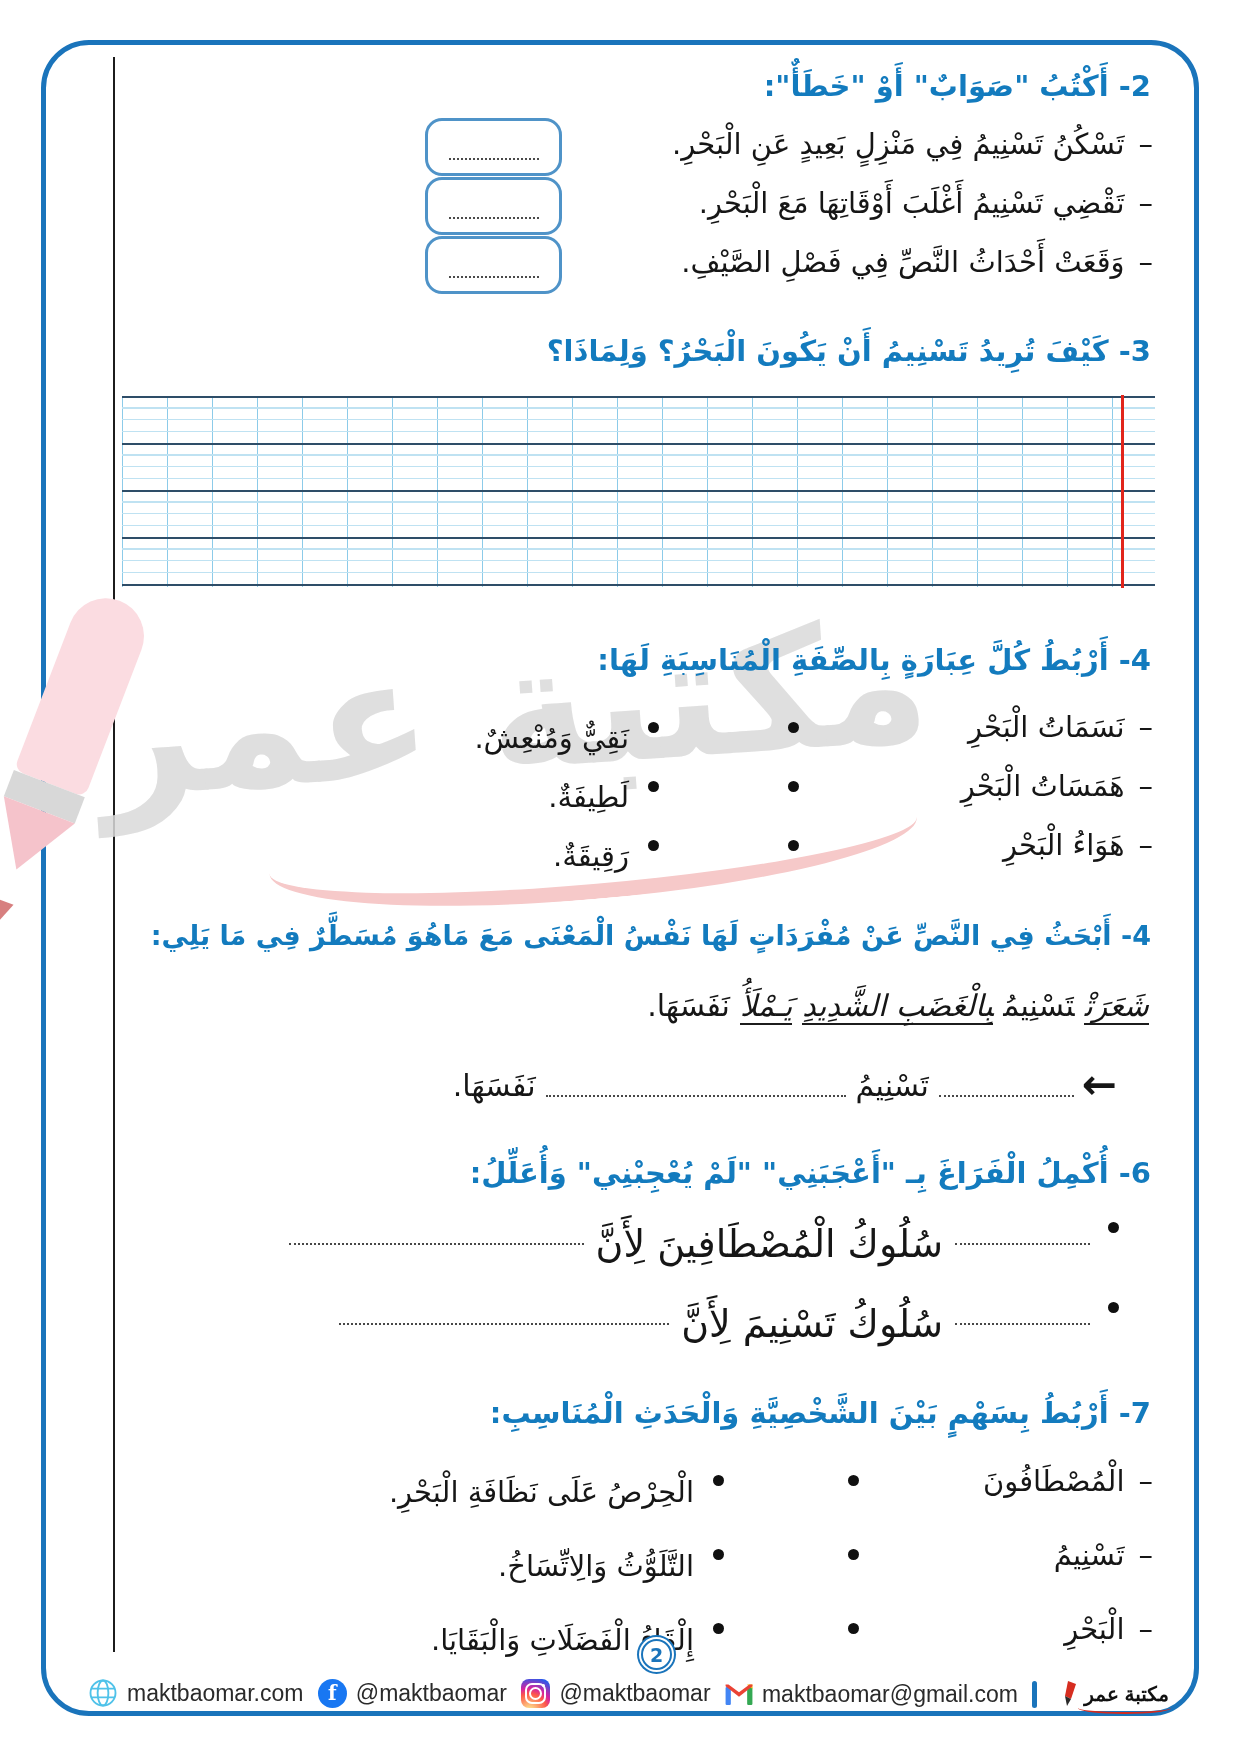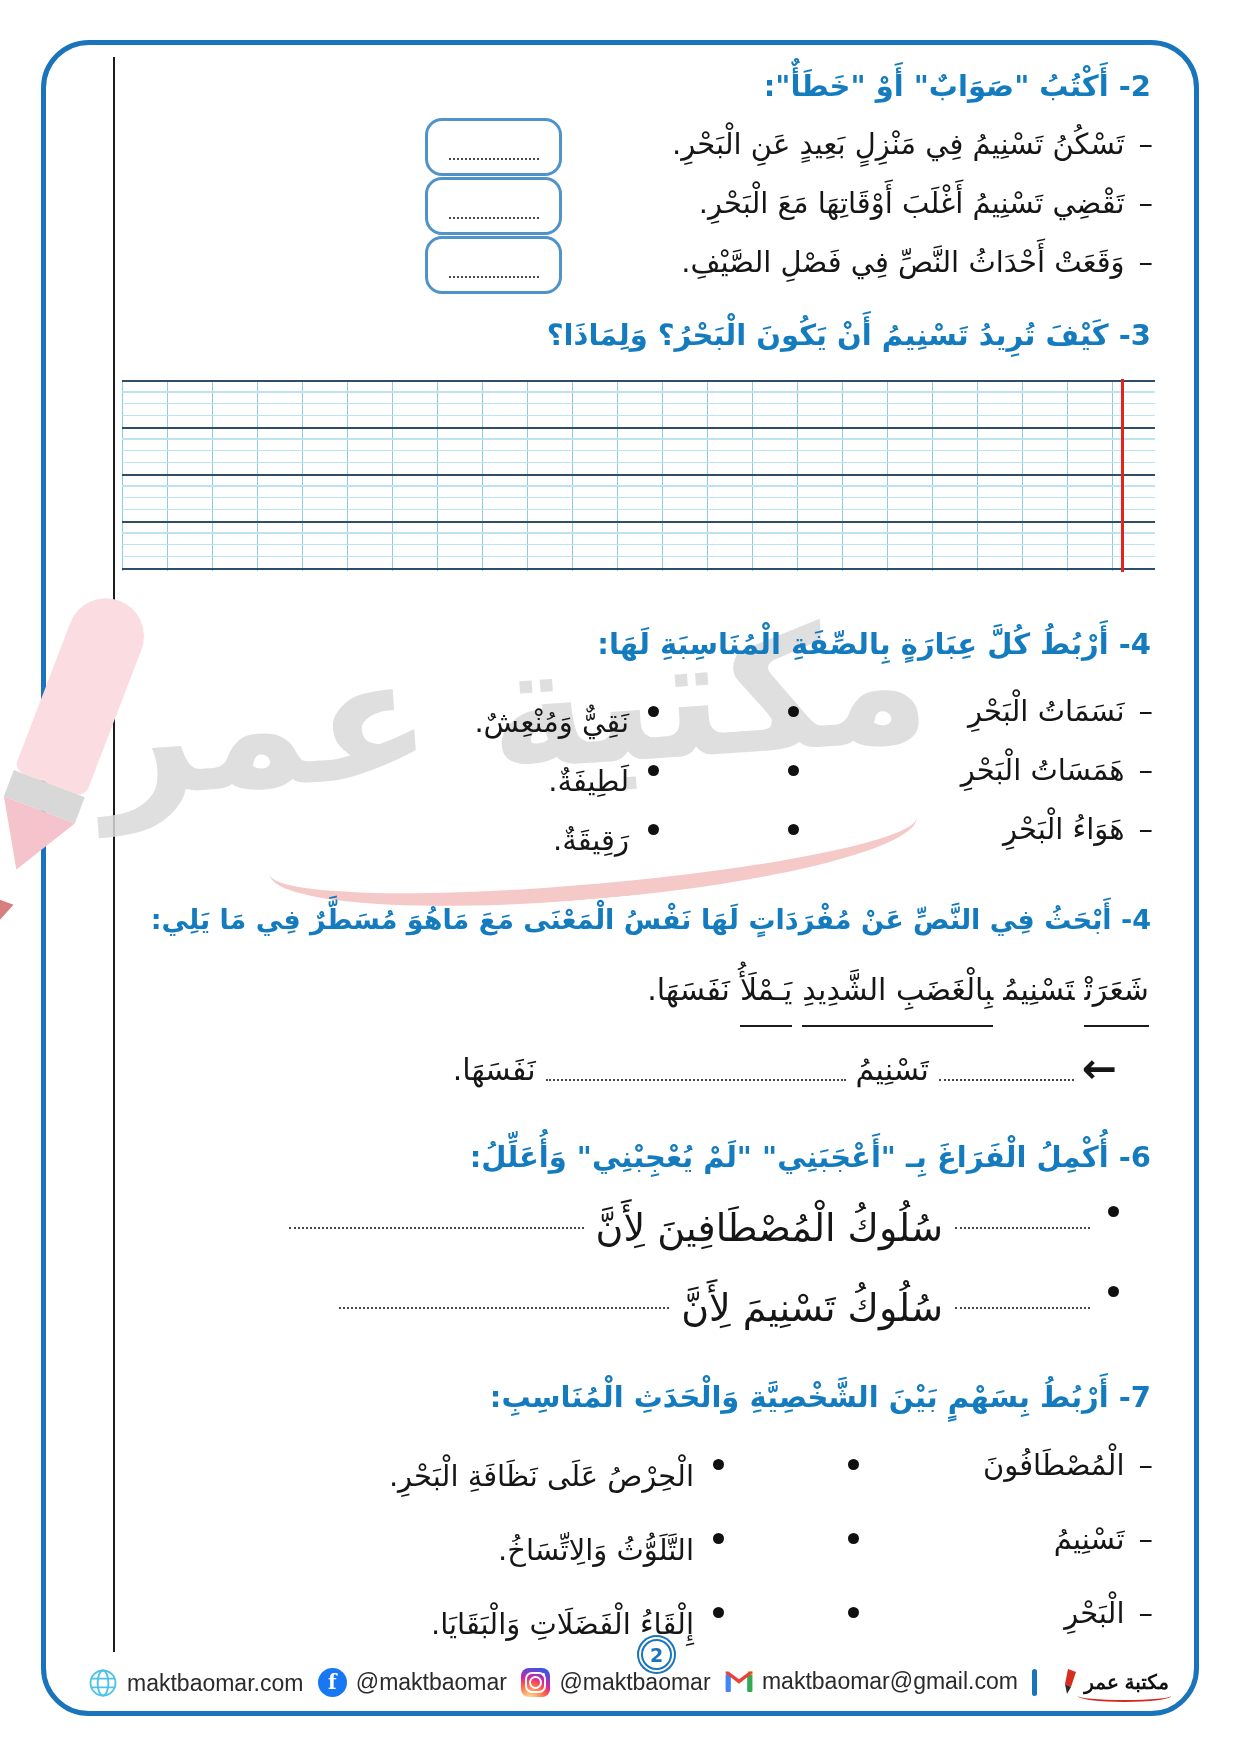--- a/index.html
+++ b/index.html
@@ -31,21 +31,21 @@
   .body-ar{font-size:29px;}
 
   .q2h{margin:10px 2px 6px 0;}
   .tf-row{position:relative;height:59px;display:flex;align-items:center;font-size:29px;}
   .dash::before{content:"–";margin-left:14px;font-size:29px;}
   .ansbox{position:absolute;left:289px;top:3px;width:131px;height:52px;
           border:3px solid #4f93c8;border-radius:17px;
           display:flex;align-items:flex-end;justify-content:center;background:#fff;}
   .ansbox .box-dots{width:90px;border-bottom:2.6px dotted #4a4a4a;margin-bottom:13px;}
 
-  .q3h{margin:22px 2px 0 0;}
+  .q3h{margin:38px 2px 0 0;}
 
   .grid-wrap{position:relative;height:191px;margin:23px -2px 0 -14px;
     background-image:
       repeating-linear-gradient(to bottom,
         #2e4d68 0px,#2e4d68 2.4px,
         transparent 2.4px,transparent 11.4px,
         #bfe2f2 11.4px,#bfe2f2 12.6px,
         transparent 12.6px,transparent 23px,
         #bfe2f2 23px,#bfe2f2 24.2px,
         transparent 24.2px,transparent 34.6px,
@@ -70,41 +70,41 @@
   .m4{grid-template-columns:340px 40px 100px 40px 1fr;margin-top:2px;}
   .m4.first{margin-top:16px;}
   .m7{grid-template-columns:280px 40px 95px 40px 1fr;margin-top:17px;}
   .mrow .cell-r{display:flex;align-items:flex-start;}
   .bullet{width:11px;height:11px;border-radius:50%;background:#101010;justify-self:center;}
   .cell-l{justify-self:start;padding-right:4px;margin-top:22px;}
 
   .q5h{margin:42px 2px 0 0;font-size:27px;}
   .sentence{margin:26px 4px 0 0;font-size:30px;line-height:1.6;}
   .sentence span{margin-left:10px;}
-  .ul{border-bottom:2.6px solid #1c1c1c;padding-bottom:18px;}
+  .ul{border-bottom:2.6px solid #1c1c1c;padding-bottom:0;font-style:italic;}
 
   .ansline{margin:34px 36px 0 0;display:flex;align-items:center;font-size:30px;}
   .arrow{font-size:42px;font-weight:bold;margin-left:8px;line-height:1;}
   .dots{display:inline-block;border-bottom:2.7px dotted #474747;height:1px;margin-top:20px;}
   .ansline .w{margin:0 10px;}
 
   .q6h{margin:46px 2px 0 0;}
   .q6row{display:flex;align-items:flex-start;margin:26px 34px 0 0;font-size:38px;height:54px;}
   .q6row .bullet{margin-left:18px;flex:none;}
   .q6row .txt{margin:0 12px;}
 
   .q7h{margin:36px 2px 0 0;}
 
   
   .pagenum{position:absolute;left:641px;bottom:84px;width:27px;height:27px;z-index:3;
            border:2.5px solid #1a74bb;border-radius:50%;box-shadow:0 0 0 2px #fff,0 0 0 4px #1a74bb;
            display:flex;align-items:center;justify-content:center;
            color:#1a74bb;font-weight:bold;font-size:19px;background:#fff;}
   .footer{position:absolute;left:88px;right:70px;bottom:46px;height:40px;z-index:3;
-          display:flex;align-items:flex-start;justify-content:space-between;direction:ltr;
+          display:flex;align-items:flex-end;justify-content:space-between;direction:ltr;
           font-family:"Liberation Sans",sans-serif;font-size:23px;color:#2a2a2a;}
   .fitem{display:flex;align-items:center;gap:9px;}
   .fb-badge{width:29px;height:29px;border-radius:50%;background:#1877f2;color:#fff;
             display:flex;align-items:center;justify-content:center;
             font-weight:bold;font-size:20px;font-family:"DejaVu Serif",serif;}
   .fb-badge::after{content:"f";margin-top:-2px;}
   .ig-badge{position:relative;width:29px;height:29px;border-radius:8px;
             background:radial-gradient(circle at 30% 110%,#fdf497 0%,#fd5949 45%,#d6249f 60%,#285aeb 90%);}
   .ig-badge::before{content:"";position:absolute;inset:4px;border:2.2px solid #fff;border-radius:7px;}
   .ig-badge::after{content:"";position:absolute;left:50%;top:50%;width:9px;height:9px;

